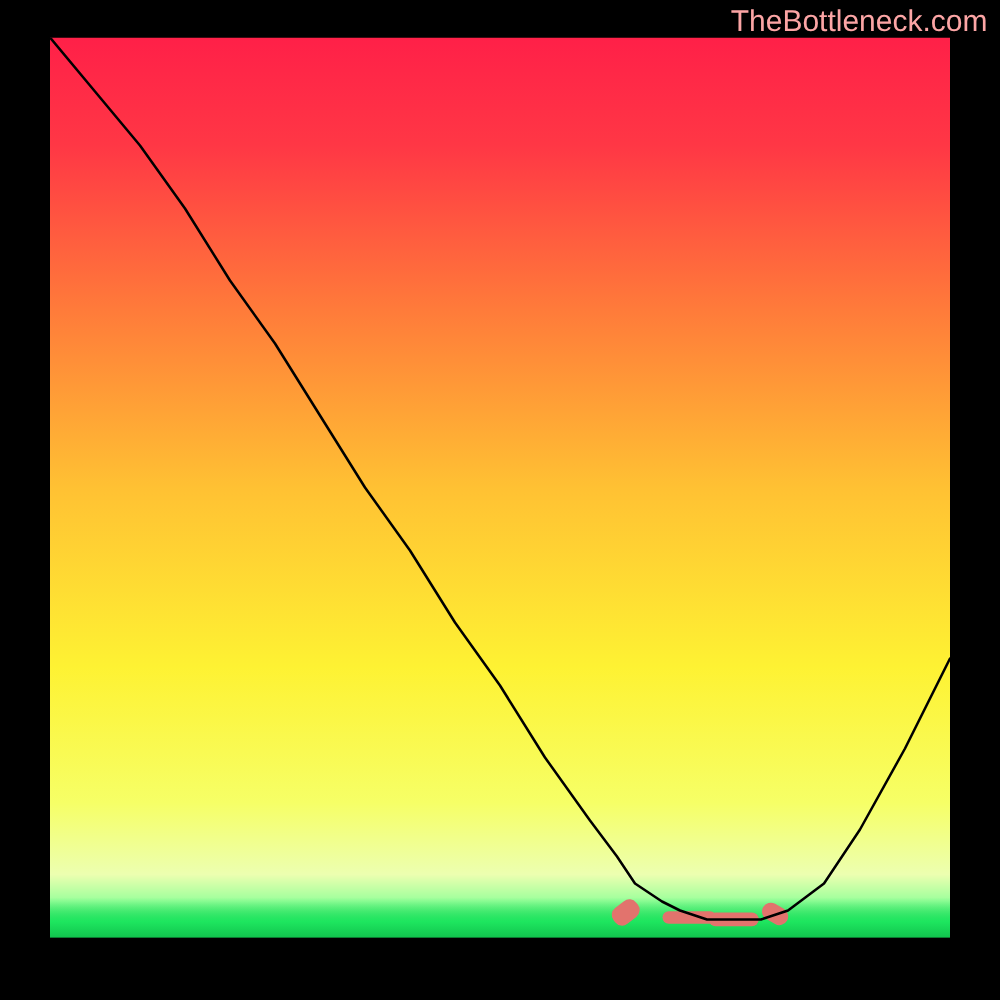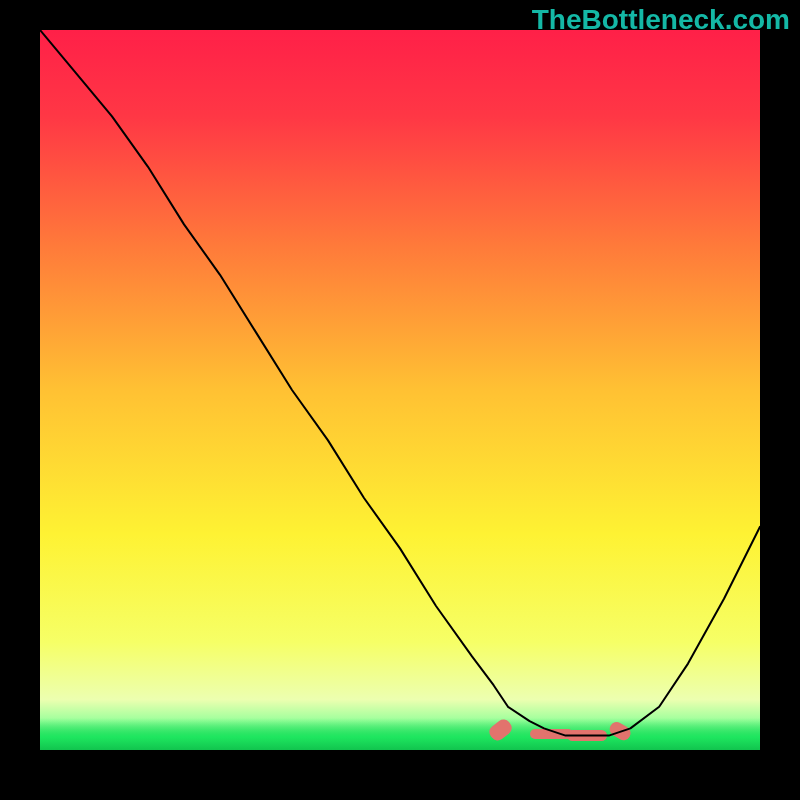--- a/index.html
+++ b/index.html
@@ -14,23 +14,23 @@
   .frame {
     position: relative;
     width: 800px;
     height: 800px;
     background: #000;
   }
   .watermark {
     position: absolute;
     top: 4px;
     right: 10px;
-    color: #14b8a6;
-    font-size: 28px;
-    font-weight: 700;
+    color: #fca5a5;
+    font-size: 24px;
+    font-weight: 400;
     z-index: 50;
   }
   .plot-box {
     position: absolute;
     left: 40px;
     top: 30px;
     width: 720px;
     height: 720px;
     background: #000;
   }

